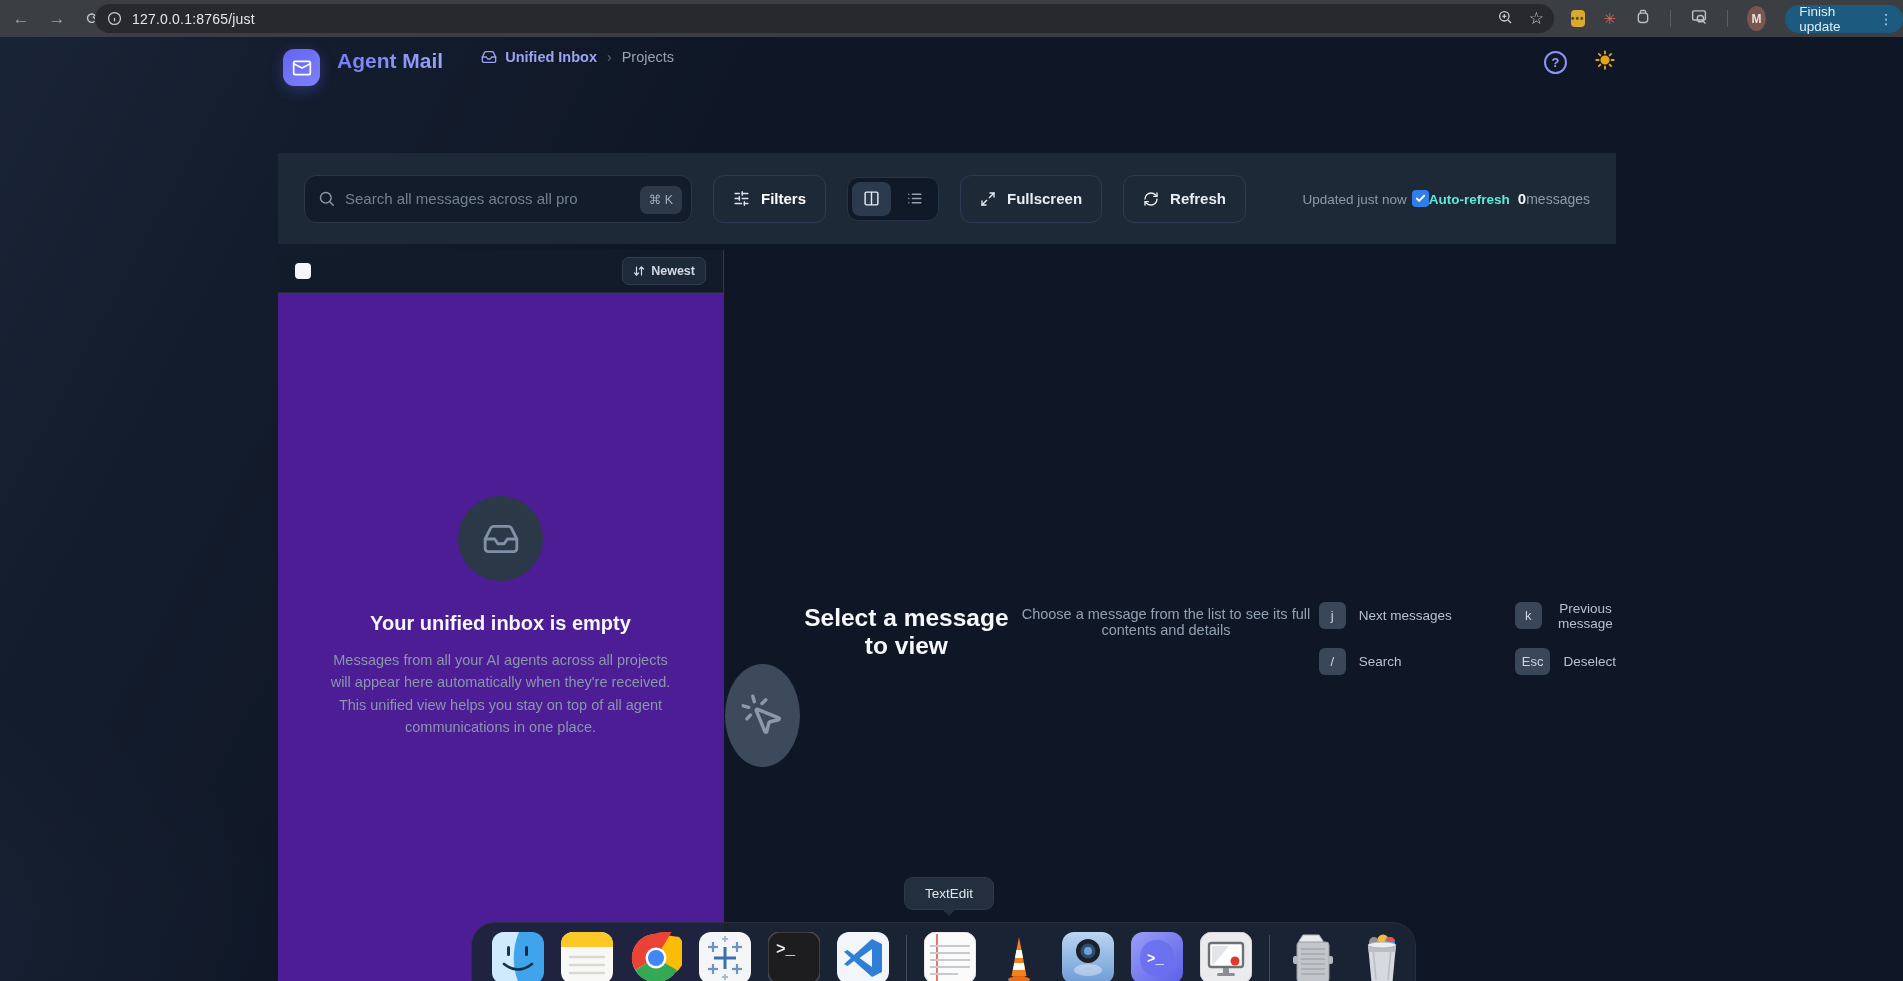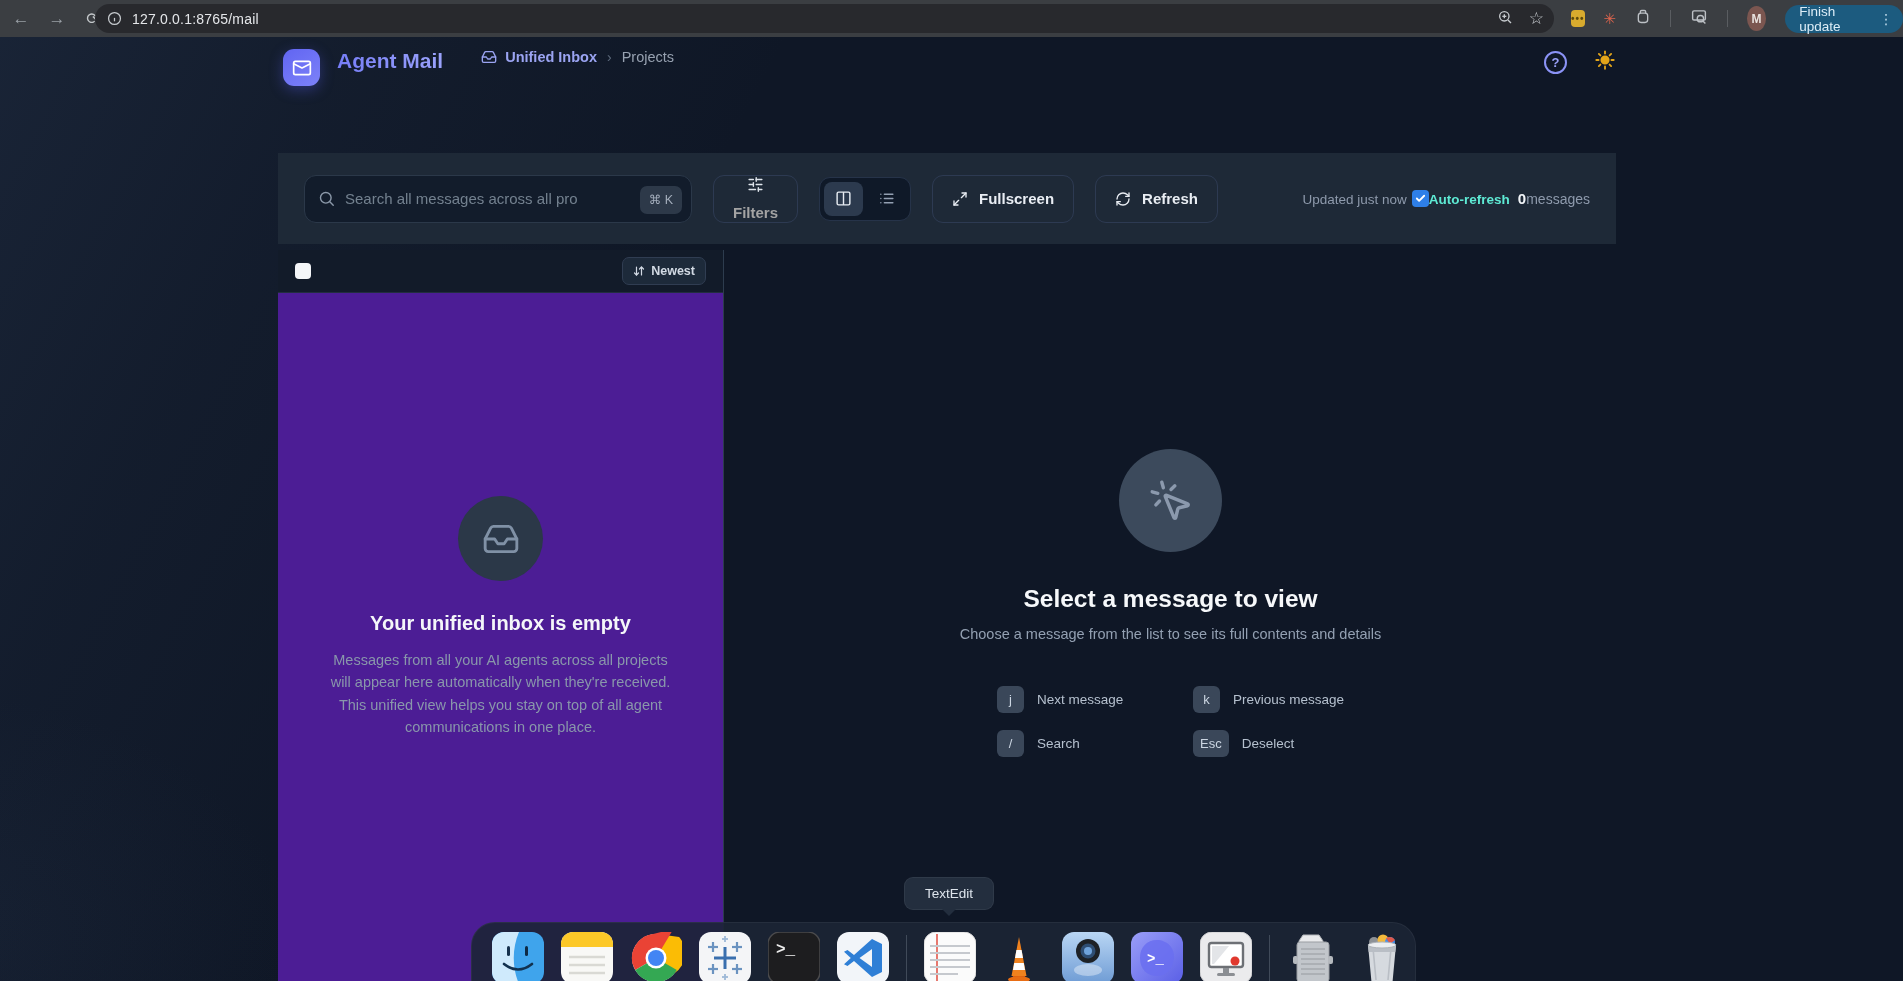--- a/index.html
+++ b/index.html
@@ -61,21 +61,21 @@
     border-radius:12px; display:flex; align-items:center; padding:0 13px; gap:10px; position:relative; }
   .search-box input { flex:1; min-width:0; background:transparent; border:none; outline:none;
     color:#d7dee8; font-size:15px; font-family:"Liberation Sans",sans-serif; padding-right:48px; }
   .search-box input::placeholder { color:#73818f; }
   .kbd-badge { position:absolute; right:9px; top:10px; height:28px; padding:0 9px;
     background:#2d3949; border-radius:7px; color:#a4aebc; font-size:12.5px;
     display:flex; align-items:center; gap:3px; }
   .tbtn { height:48px; border:1px solid #2d3a52; border-radius:11px; background:transparent;
     color:#e9edf3; font-size:15px; font-weight:bold; display:flex; align-items:center;
     gap:11px; padding:0 19px; cursor:default; }
-  .tbtn.filters { font-weight:bold; color:#a3a3a3;flex-direction:column; }
+  .tbtn.filters { font-weight:bold; color:#ffffff; }
   .toggle-group { height:44px; background:#0f1928; border:1px solid #263349; border-radius:11px;
     display:flex; align-items:center; padding:4px; gap:4px; }
   .toggle-btn { width:39px; height:34px; border-radius:8px; display:flex; align-items:center;
     justify-content:center; color:#93a0b2; }
   .toggle-btn.active { background:#2c3a4e; color:#e8edf3; }
   .status-cluster { margin-left:auto; display:flex; align-items:flex-end; gap:0; }
   .updated-txt { color:#8e9aac; font-size:13.5px; }
   .cb { width:17px; height:17px; border-radius:4px; background:#2e7fe8; display:flex;
     align-items:center; justify-content:center; margin-left:5px; }
   .cb svg { display:block; }
@@ -93,21 +93,21 @@
     background:#1d2a3a; border:1px solid #303d52; color:#d2dae4; font-size:12.5px;
     font-weight:bold; display:flex; align-items:center; gap:6px; }
   .empty-left { display:flex; flex-direction:column; align-items:center; text-align:center; }
   .icon-circle { border-radius:50%; display:flex; align-items:center; justify-content:center; }
   .empty-left .icon-circle { width:85px; height:85px; background:#2b3848; margin-top:203px; }
   .empty-left h2 { margin-top:31px; font-size:20px; font-weight:bold; color:#f4f6f9; }
   .empty-left p { margin-top:14px; width:342px; font-size:14.5px; line-height:1.55; color:#8997ab; }
 
   
   .detail-col { position:absolute; top:250px; left:725px; width:891px; height:731px;
-    display:flex; flex-direction:column; align-items:center; text-align:center; }
+    display:flex; flex-direction:row; align-items:center; text-align:center; }
   .detail-col .icon-circle { width:103px; height:103px; background:#3c4a5c; margin-top:199px; }
   .detail-col h1 { margin-top:33px; font-size:24.5px; font-weight:bold; color:#f6f8fa; }
   .detail-col .sub { margin-top:13px; font-size:14.5px; color:#93a0b2; }
   .shortcut-grid { margin-top:44px; display:grid; grid-template-columns:150px auto;
     column-gap:46px; row-gap:17px; }
   .shortcut { display:flex; align-items:center; gap:13px; }
   .key-badge { min-width:27px; height:27px; padding:0 7px; background:#3a4759; border-radius:6px;
     color:#ccd6e2; font-size:13px; display:flex; align-items:center; justify-content:center; }
   .shortcut .lbl { color:#b5c0ce; font-size:13.5px; }
 
@@ -135,21 +135,21 @@
     <div class="nav-btn">→</div>
     <div class="nav-btn reload">⟳</div>
     <div class="omnibox">
       <span class="info-ic">
         <svg width="15" height="15" viewBox="0 0 24 24" fill="none" stroke="#c7cbcf" stroke-width="2">
           <circle cx="12" cy="12" r="9.5"></circle>
             <line x1="12" y1="11" x2="12" y2="16.5"></line>
             <line x1="12" y1="7.5" x2="12" y2="7.6"></line>
         </svg>
       </span>
-      <span class="url">127.0.0.1:8765/mail</span>
+      <span class="url">127.0.0.1:8765/just</span>
       <span class="omni-right">
         <span>
           <svg width="16" height="16" viewBox="0 0 24 24" fill="none" stroke="#c7cbcf" stroke-width="2">
             <circle cx="11" cy="11" r="7"></circle>
               <line x1="16.5" y1="16.5" x2="21" y2="21"></line>
             <line x1="8" y1="11" x2="14" y2="11"></line>
               <line x1="11" y1="8" x2="11" y2="14"></line>
           </svg>
         </span>
         <span style="font-size:17px;">☆</span>
@@ -325,21 +325,21 @@
           <path d="m6 12-1.9 2"></path>
           <path d="M7.2 2.2 8 5.1"></path>
         <path d="M9.037 9.69a.498.498 0 0 1 .653-.653l11 4.5a.5.5 0 0 1-.074.949l-4.349 1.041a1 1 0 0 0-.74.739l-1.04 4.35a.5.5 0 0 1-.95.074z"></path>
       </svg>
     </div>
     <h1>Select a message to view</h1>
     <div class="sub">Choose a message from the list to see its full contents and details</div>
     <div class="shortcut-grid">
       <div class="shortcut">
         <span class="key-badge">j</span>
-        <span class="lbl">Next message</span>
+        <span class="lbl">Next messages</span>
       </div>
       <div class="shortcut">
         <span class="key-badge">k</span>
         <span class="lbl">Previous message</span>
       </div>
       <div class="shortcut">
         <span class="key-badge">/</span>
         <span class="lbl">Search</span>
       </div>
       <div class="shortcut">

